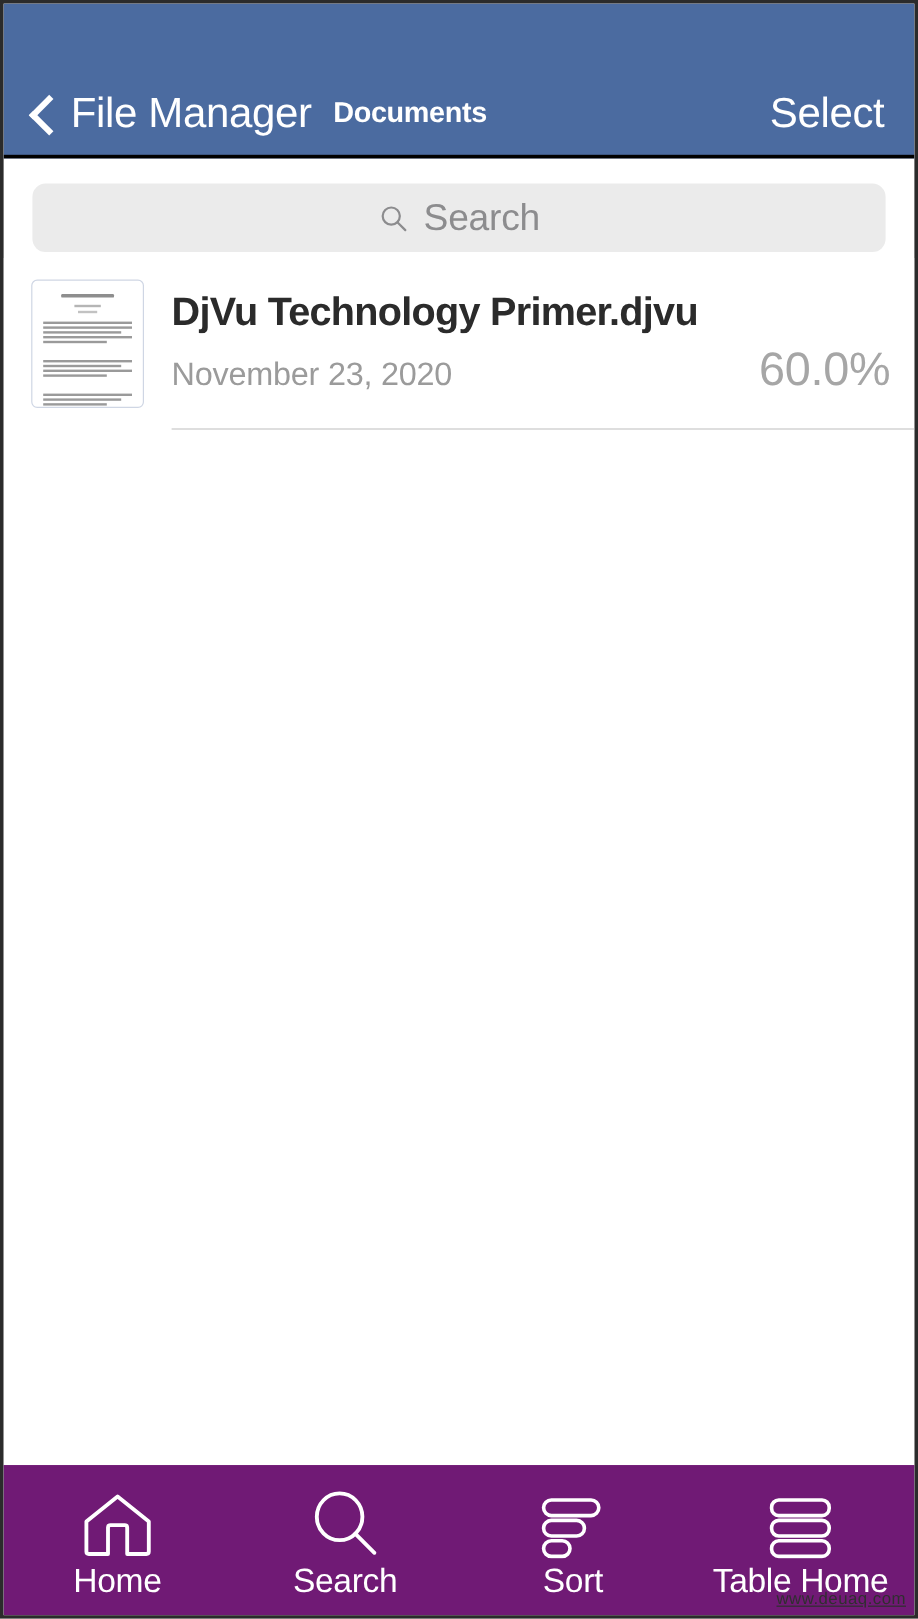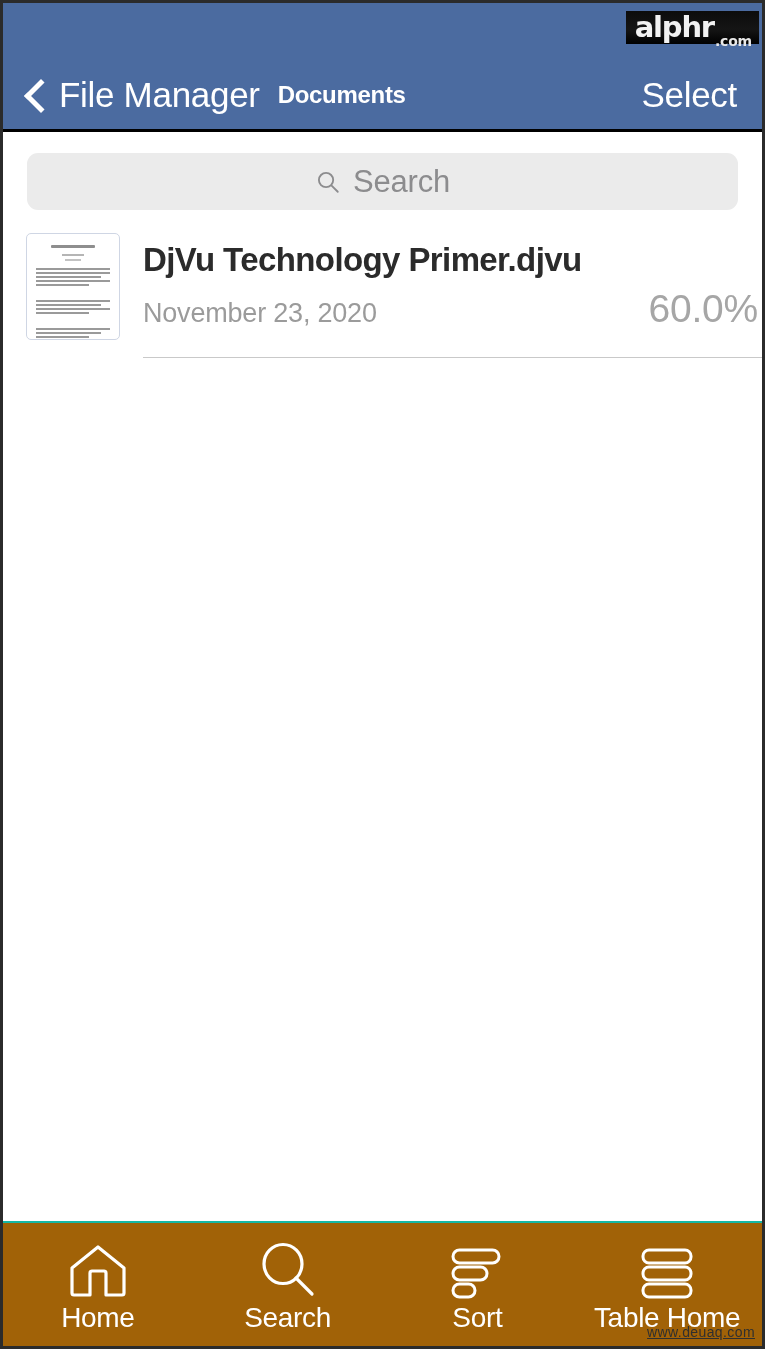--- a/index.html
+++ b/index.html
@@ -232,21 +232,21 @@
     margin-bottom: 2px;
     width: 100%;
   }
   .t-line.short { width: 72%; }
   .t-line.mid { width: 88%; }
   .t-gap { height: 5px; }
   .file-meta {
     flex: 1;
     min-width: 0;
     margin-left: 23px;
-    padding-right: 4px;
+    padding-right: 20px;
   }
   .file-name {
     color: #2b2b2b;
     font-size: 33px;
     font-weight: 700;
     letter-spacing: -0.6px;
     white-space: nowrap;
     overflow: hidden;
     line-height: 1.1;
   }
@@ -268,24 +268,24 @@
     letter-spacing: -0.2px;
     white-space: nowrap;
   }
   
   .tab-bar {
     position: absolute;
     left: 0;
     bottom: 0;
     width: 100%;
     height: 125px;
-    background: #a16207;
+    background: #701a75;
     display: flex;
     box-sizing: border-box;
-    border-top: 2px solid #14b8a6;
+    border-top: 2px solid #701a75;
   }
   .tab {
     flex: 1;
     display: flex;
     flex-direction: column;
     align-items: center;
     justify-content: center;
     cursor: pointer;
     padding-top: 6px;
   }
@@ -313,24 +313,20 @@
     <div class="nav-row">
       <div class="back-group">
         <span class="chevron-left"></span>
         <span class="back-label">File Manager</span>
       </div>
       <div class="nav-title">Documents</div>
       <div class="nav-action">Select</div>
     </div>
   </div>
 
-  <div class="wm-top">
-    <span class="wm-main">alphr</span>
-    <span class="wm-tld">.com</span>
-  </div>
 
   <div class="search-wrap">
     <div class="search-field">
       <svg class="search-icon" viewBox="0 0 24 24" fill="none">
         <circle cx="10.2" cy="10.2" r="6.6" stroke="#8c8c8e" stroke-width="1.7"></circle>
         <line x1="15.1" y1="15.1" x2="21" y2="21" stroke="#8c8c8e" stroke-width="1.7" stroke-linecap="round"></line>
       </svg>
       <span class="search-placeholder">Search</span>
     </div>
   </div>

